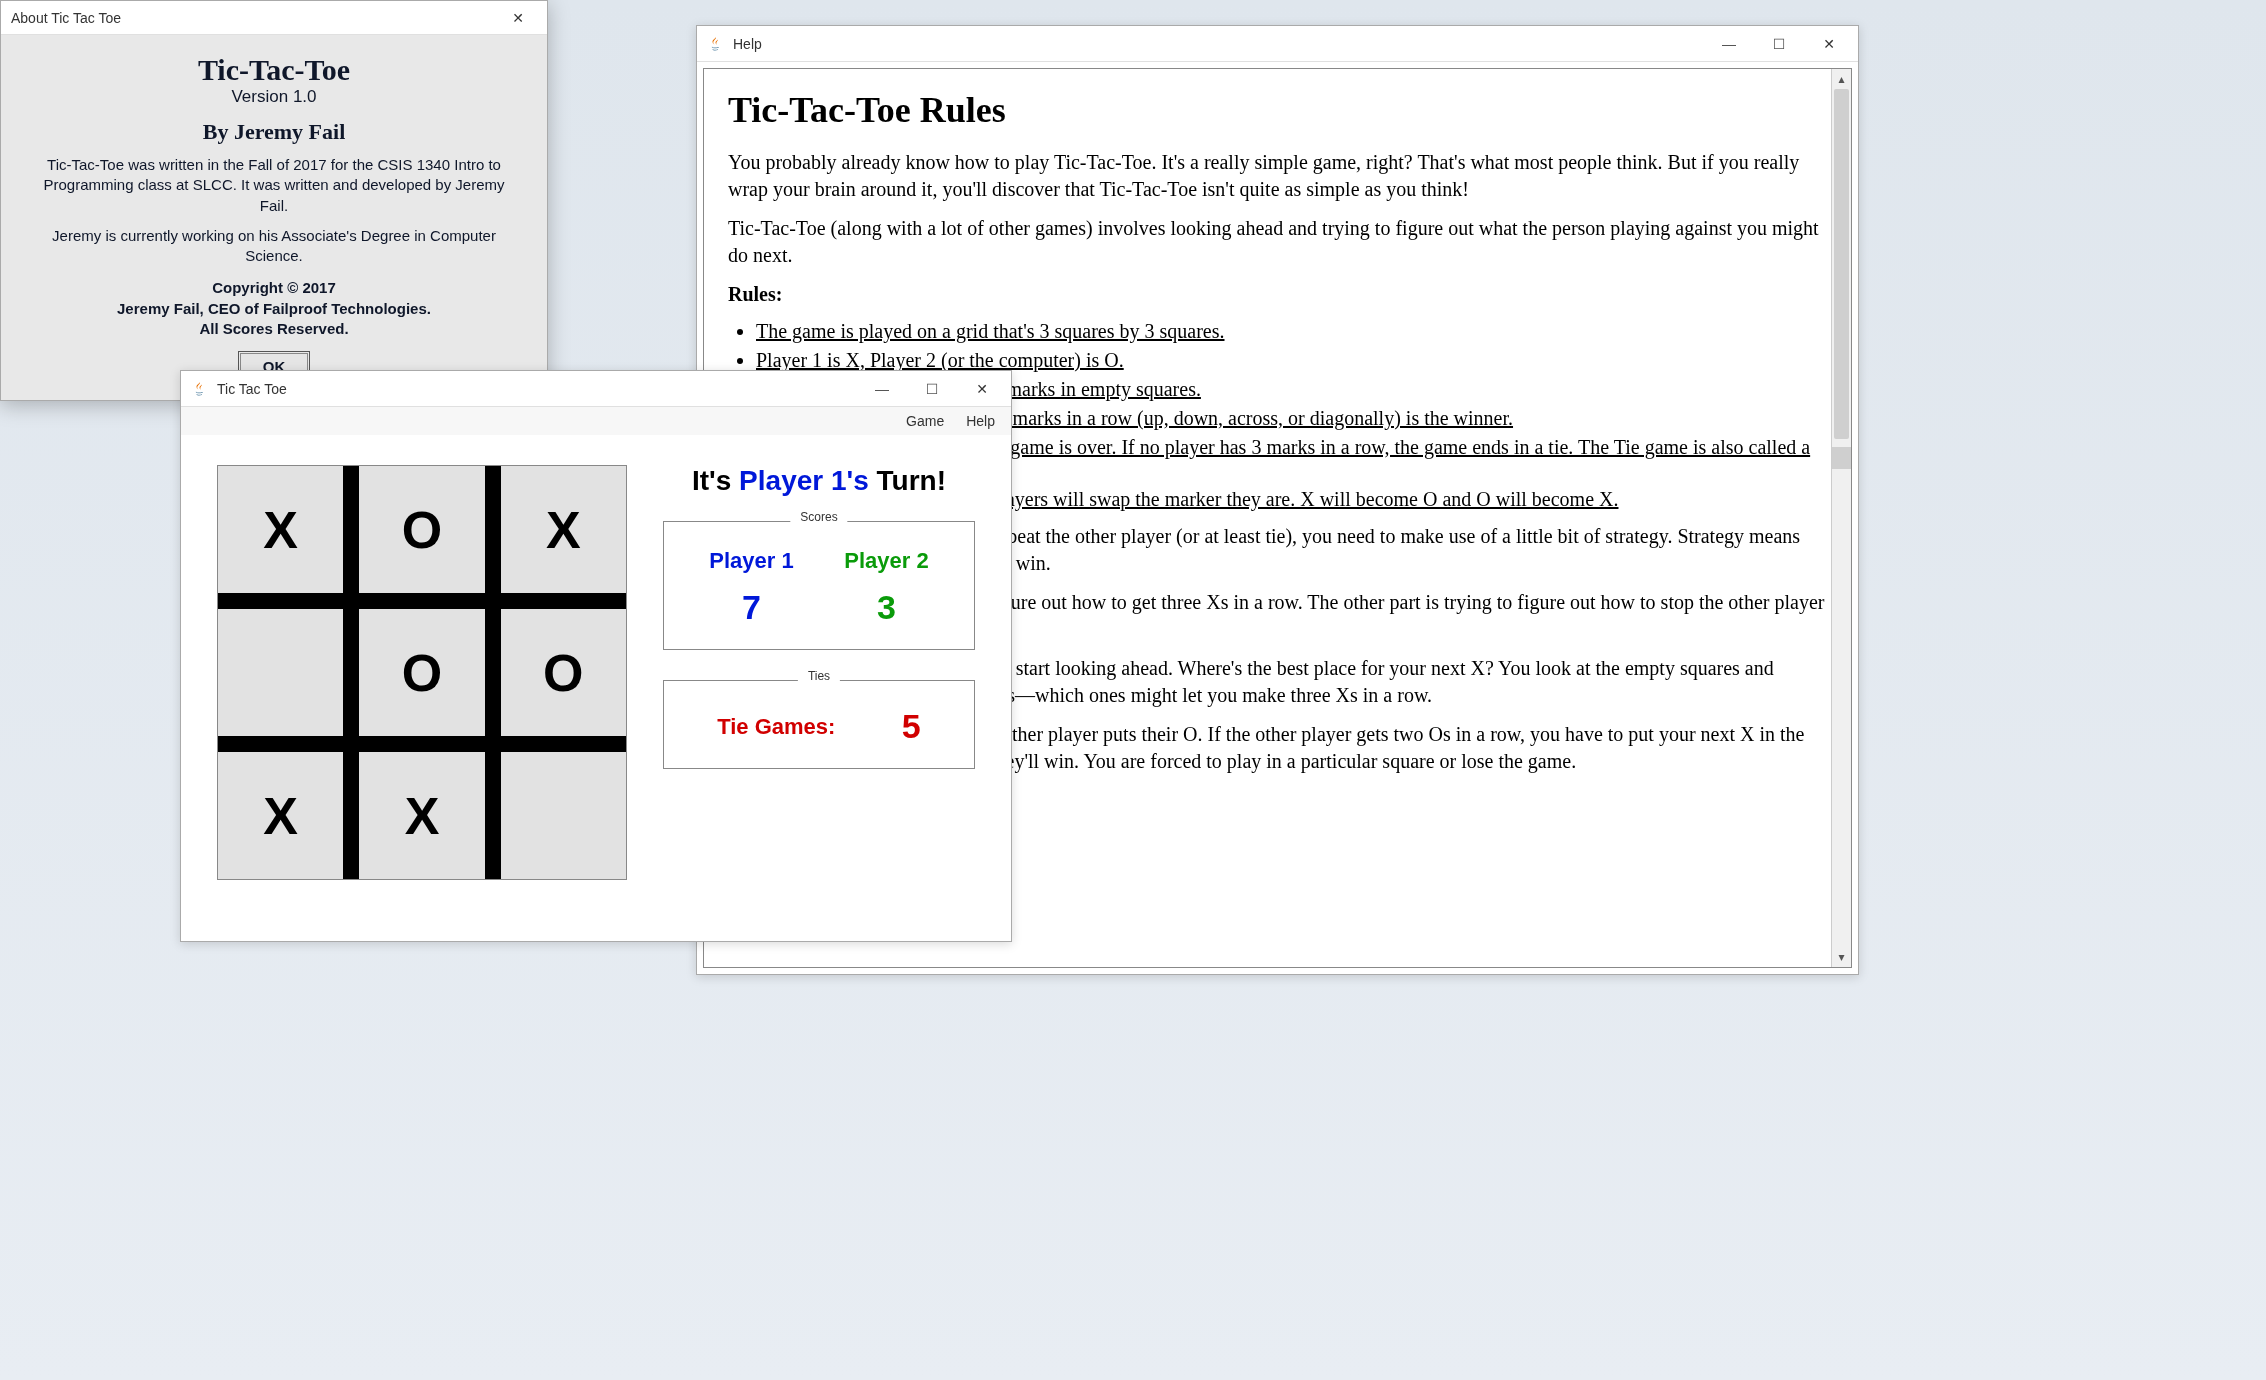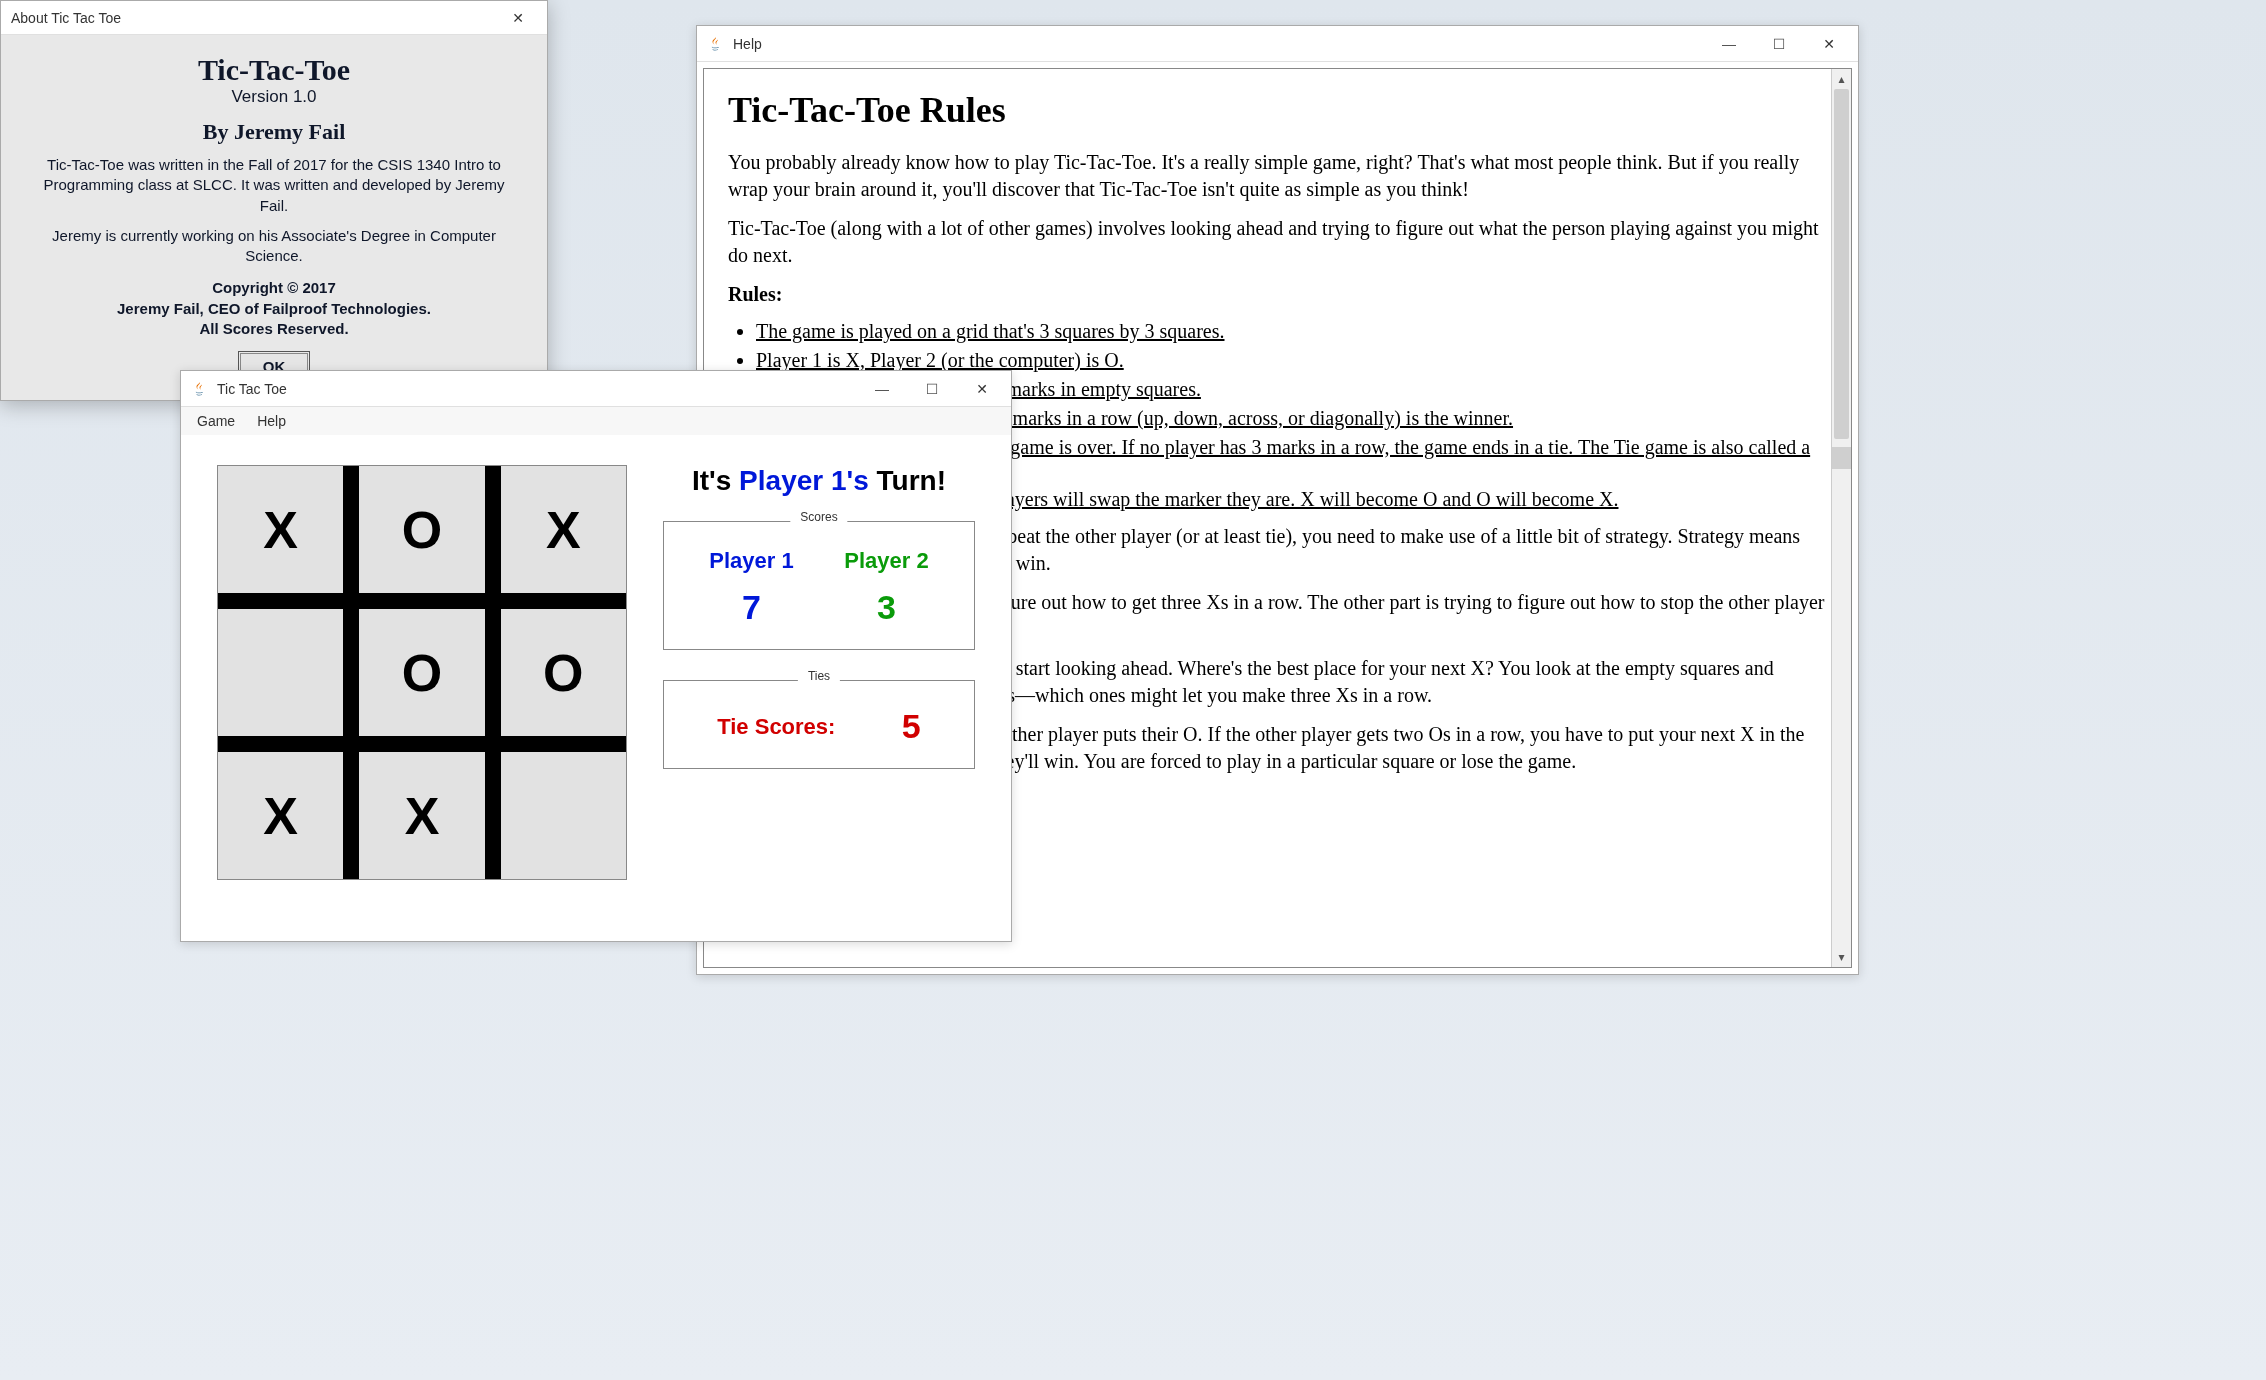--- a/index.html
+++ b/index.html
@@ -132,20 +132,21 @@
       height: 572px;
       background: #fff;
     }
     #menubar {
       display: flex;
       gap: 6px;
       padding: 4px 8px;
       background: #f7f7f7;
       font-size: 14px;
       color: #333;
+      justify-content: flex-end;
     }
     .menu-item { padding: 2px 8px; }
     #game-body {
       display: flex;
       padding: 30px 36px;
       gap: 36px;
       background: #fff;
     }
     #board {
       width: 410px;
@@ -341,21 +342,21 @@
           </div>
           <div class="score-col">
             <div class="score-label p2-color">Player 2</div>
             <div class="score-val p2-color">3</div>
           </div>
         </div>
       </div>
       <div id="ties-box">
         <div class="box-legend">Ties</div>
         <div id="ties-row">
-          <div class="ties-label">Tie Scores:</div>
+          <div class="ties-label">Tie Games:</div>
           <div class="ties-val">5</div>
         </div>
       </div>
     </div>
   </div>
 </div>
 
 <div id="about-dialog">
   <div class="titlebar dialog-bar">
     <span class="title-text">About Tic Tac Toe</span>

